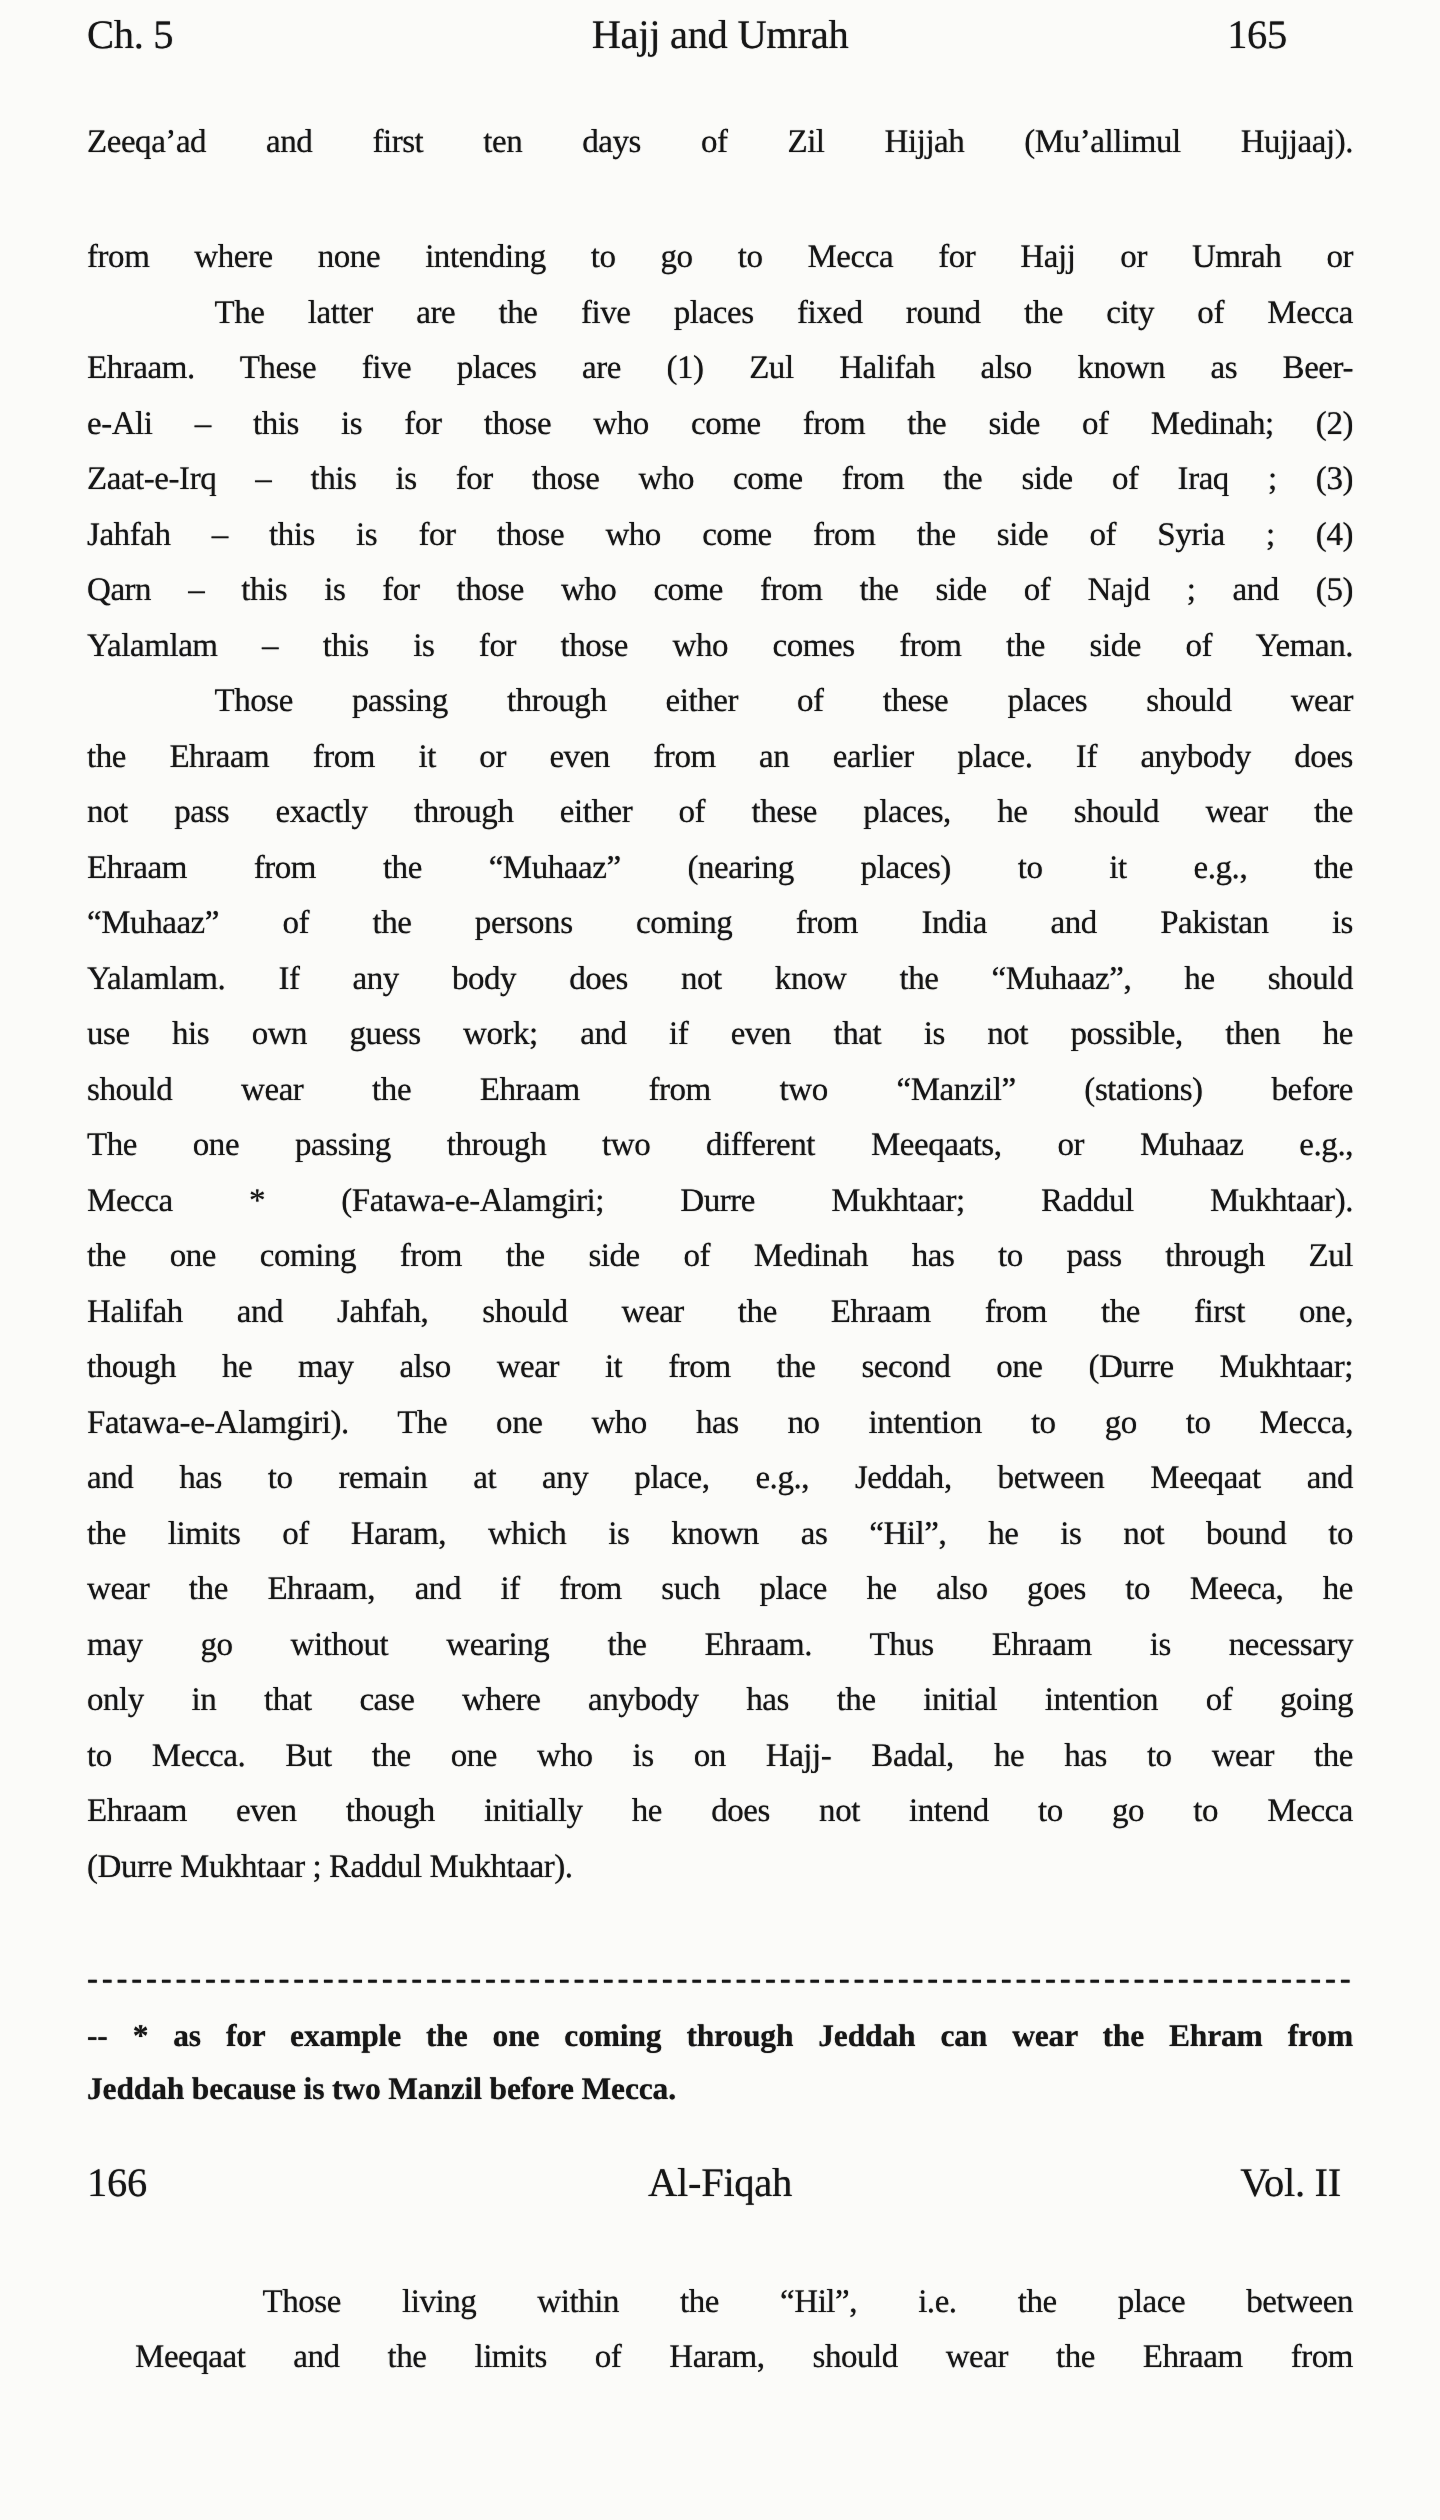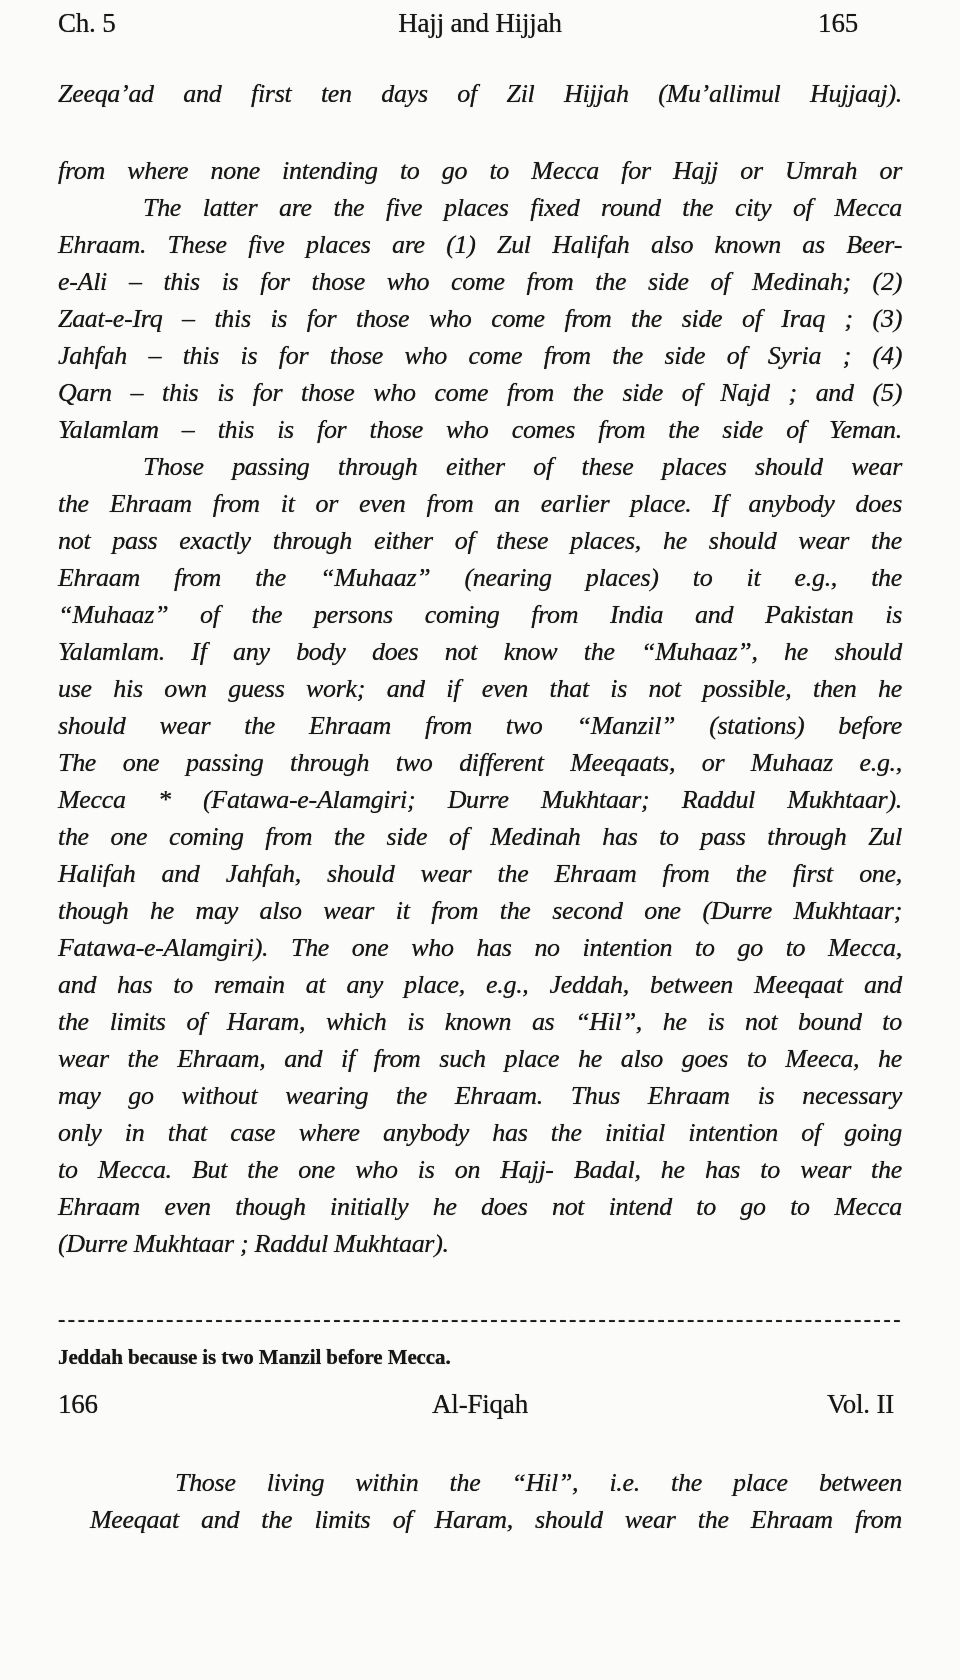--- a/index.html
+++ b/index.html
@@ -24,24 +24,24 @@
     grid-template-columns: 1fr auto 1fr;
     align-items: baseline;
     font-size: 27px;
     line-height: 30px;
     letter-spacing: -0.2px;
   }
   .running-head .left  { text-align: left; }
   .running-head .mid   { text-align: center; }
   .running-head .right { text-align: right; }
   .running-head.first .right { padding-right: 44px; }
-  .running-head.second { margin-top: 14px; }
+  .running-head.second { margin-top: 30px; }
   .running-head.second .right { padding-right: 8px; }
 
-  .bodytext { font-size: 26px; line-height: 37px; letter-spacing: -0.3px; font-style: italic; }
+  .bodytext { font-size: 22px; line-height: 37px; letter-spacing: -0.3px; }
   .line { text-align: justify; text-align-last: justify; }
   .line.last { text-align: justify; text-align-last: left; }
   .line.indent { text-indent: 85px; }
 
   .continuation { margin-top: 37px; }
   .para-meeqaat { margin-top: 40px; }
   .para-rules   { }
 
   .footnote-sep {
     margin-top: 46px;
@@ -62,21 +62,21 @@
   }
   .para-hil { margin-top: 45px; margin-left: 32px; }
 </style>
 </head>
 <body>
 
 <div class="page">
 
   <div class="running-head first">
     <span class="left">Ch. 5</span>
-    <span class="mid">Hajj and Hijjah</span>
+    <span class="mid">Hajj and Umrah</span>
     <span class="right">165</span>
   </div>
 
   <div class="bodytext continuation">
     <div class="line">Zeeqa’ad and first ten days of Zil Hijjah (Mu’allimul Hujjaaj).</div>
   </div>
 
   <div class="bodytext para-meeqaat">
     <div class="line">from where none intending to go to Mecca for Hajj or Umrah or</div>
     <div class="line indent">The latter are the five places fixed round the city of Mecca</div>
@@ -109,20 +109,21 @@
     <div class="line">may go without wearing the Ehraam. Thus Ehraam is necessary</div>
     <div class="line">only in that case where anybody has the initial intention of going</div>
     <div class="line">to Mecca. But the one who is on Hajj- Badal, he has to wear the</div>
     <div class="line">Ehraam even though initially he does not intend to go to Mecca</div>
     <div class="line last">(Durre Mukhtaar ; Raddul Mukhtaar).</div>
   </div>
 
   <div class="footnote-sep">------------------------------------------------------------------------------------------------</div>
 
   <div class="footnote">
+    <div class="line">--  *  as for example the one coming through Jeddah can wear the Ehram from</div>
     <div class="line last">Jeddah because is two Manzil before Mecca.</div>
   </div>
 
   <div class="running-head second">
     <span class="left">166</span>
     <span class="mid">Al-Fiqah</span>
     <span class="right">Vol. II</span>
   </div>
 
   <div class="bodytext para-hil">

